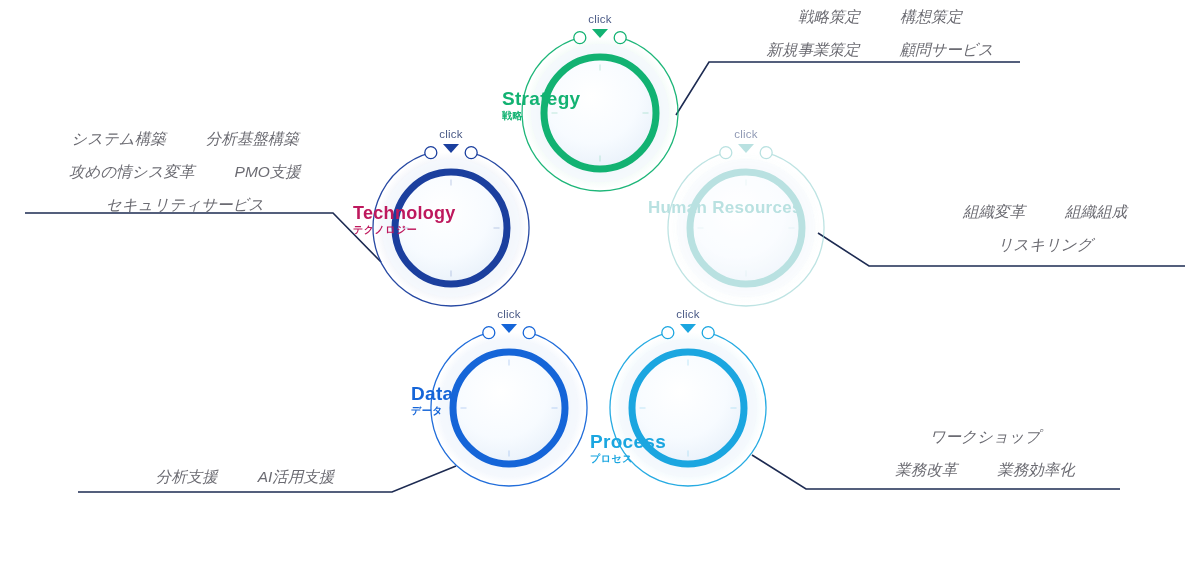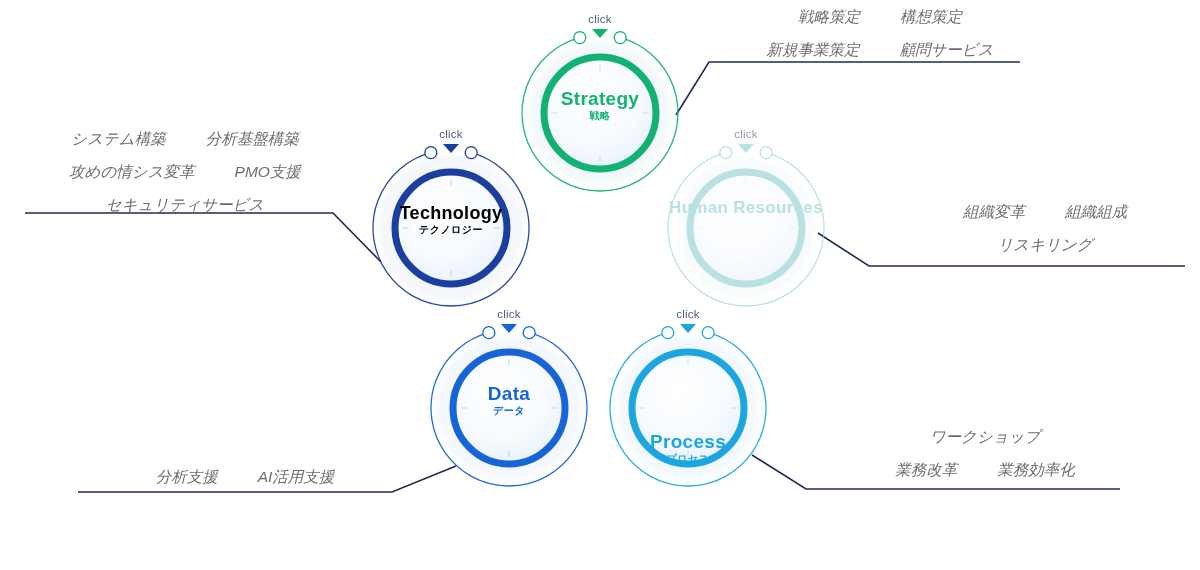--- a/index.html
+++ b/index.html
@@ -14,21 +14,20 @@
 
   
   #connectors{position:absolute;left:0;top:0;width:1200px;height:570px;}
 
   
   .node{position:absolute;}
   .node svg{display:block;overflow:visible;}
 
   .nodelabel{
     position:absolute;left:0;right:0;
-    text-align:center;
     pointer-events:none;
   }
   .nodelabel .en{
     font-weight:700;
     letter-spacing:.3px;
     line-height:1.05;
   }
   .nodelabel .jp{
     font-size:10px;
     font-weight:700;
@@ -129,21 +128,21 @@
           <path d="M 118.18788551799662 22.65778554945267 A 78 78 0 1 1 77.8121144820034 22.65778554945267" fill="none" stroke="#1b3f9e" stroke-width="1.3" opacity="0.95"></path>
           <circle cx="77.8121144820034" cy="22.65778554945267" r="6" fill="#ffffff" stroke="#1b3f9e" stroke-width="1.3"></circle>
           <circle cx="118.18788551799662" cy="22.65778554945267" r="6" fill="#ffffff" stroke="#1b3f9e" stroke-width="1.3"></circle>
           <circle cx="98" cy="98" r="52.5" fill="url(#g_technology)"></circle>
           <circle cx="98" cy="98" r="56" fill="none" stroke="#1b3f9e" stroke-width="7"></circle>
           <line x1="98" y1="49.5" x2="98" y2="55.5" stroke="rgba(27,63,158,0.25)" stroke-width="1"></line>
           <line x1="146.5" y1="98" x2="140.5" y2="98" stroke="rgba(27,63,158,0.25)" stroke-width="1"></line>
           <line x1="98" y1="146.5" x2="98" y2="140.5" stroke="rgba(27,63,158,0.25)" stroke-width="1"></line>
           <line x1="49.5" y1="98" x2="55.5" y2="98" stroke="rgba(27,63,158,0.25)" stroke-width="1"></line>
         </svg>
-        <div class="nodelabel" style="top: 74px; color: #000000;">
+        <div class="nodelabel" style="top: 74px; color: #be185d;">
           <div class="en" style="font-size: 18px;">Technology</div>
           <div class="jp">テクノロジー</div>
         </div>
         <div class="clicktag" style="color: rgb(74, 90, 134); left: 0px; right: 0px; top: -2px;">click</div>
         <div class="clicktri" style="border-top: 9px solid rgb(27, 63, 158); left: 90px; top: 14px;"></div>
       </div>
       <div class="node" style="left: 648px; top: 130px; width: 196px; height: 196px; opacity: 0.62;">
         <svg width="196" height="196" viewBox="0 0 196 196">
           <defs>
             <radialGradient id="g_human-resources" cx="42%" cy="34%" r="72%">

